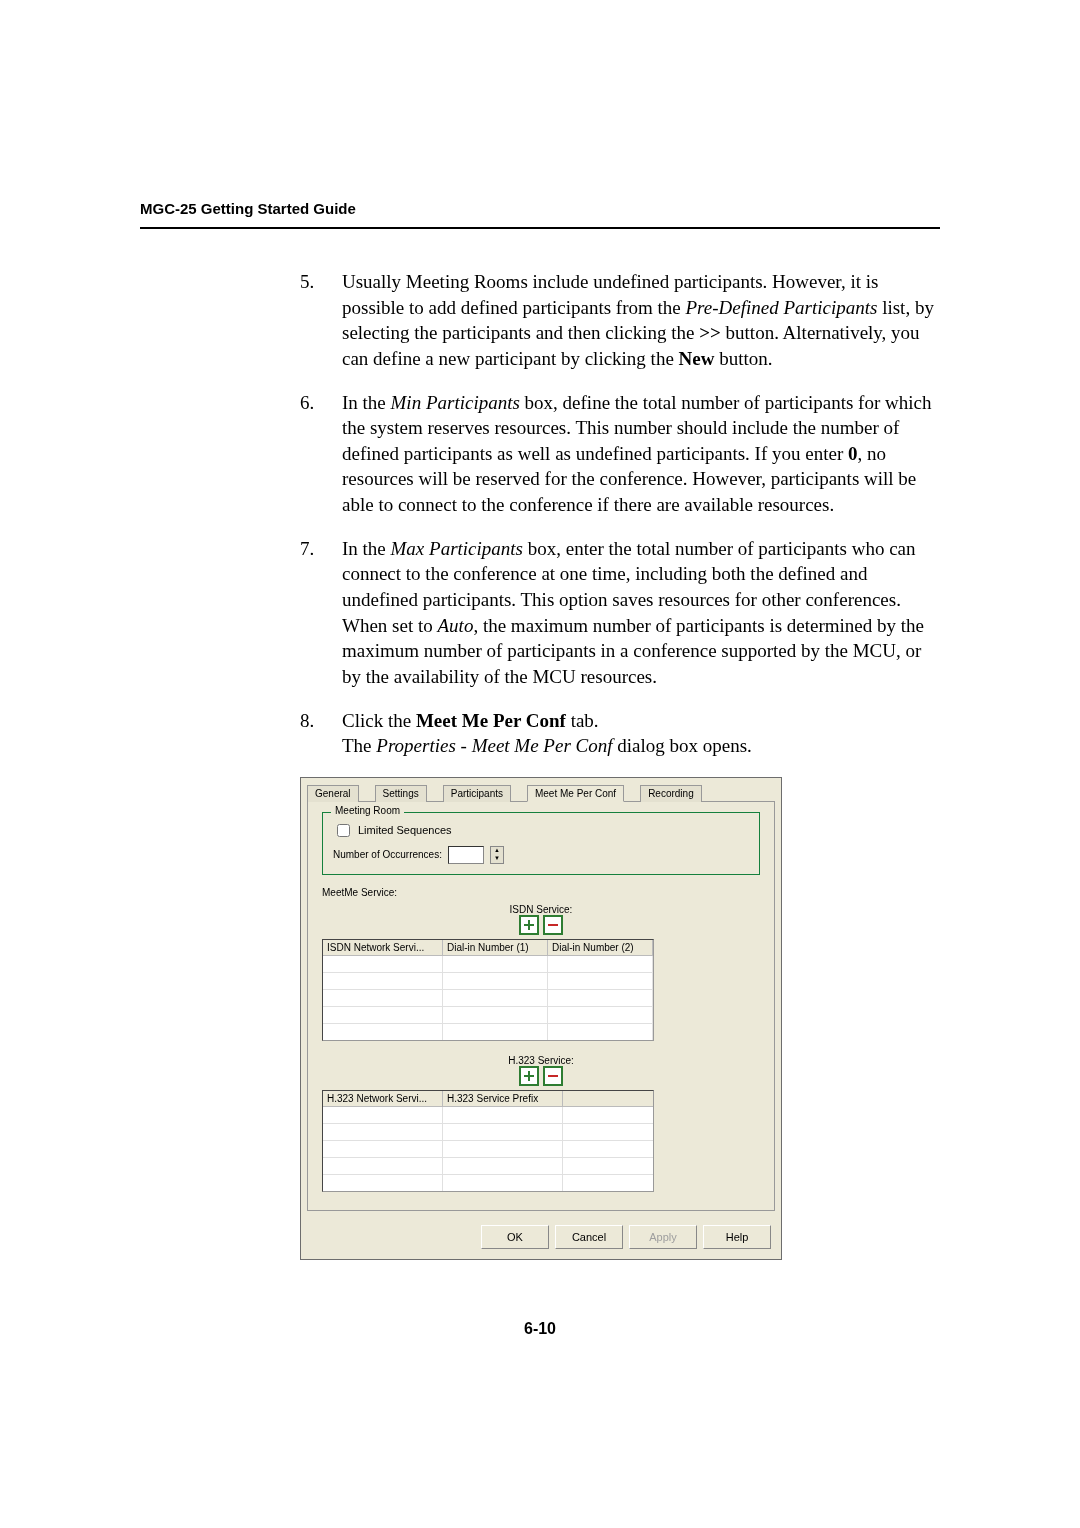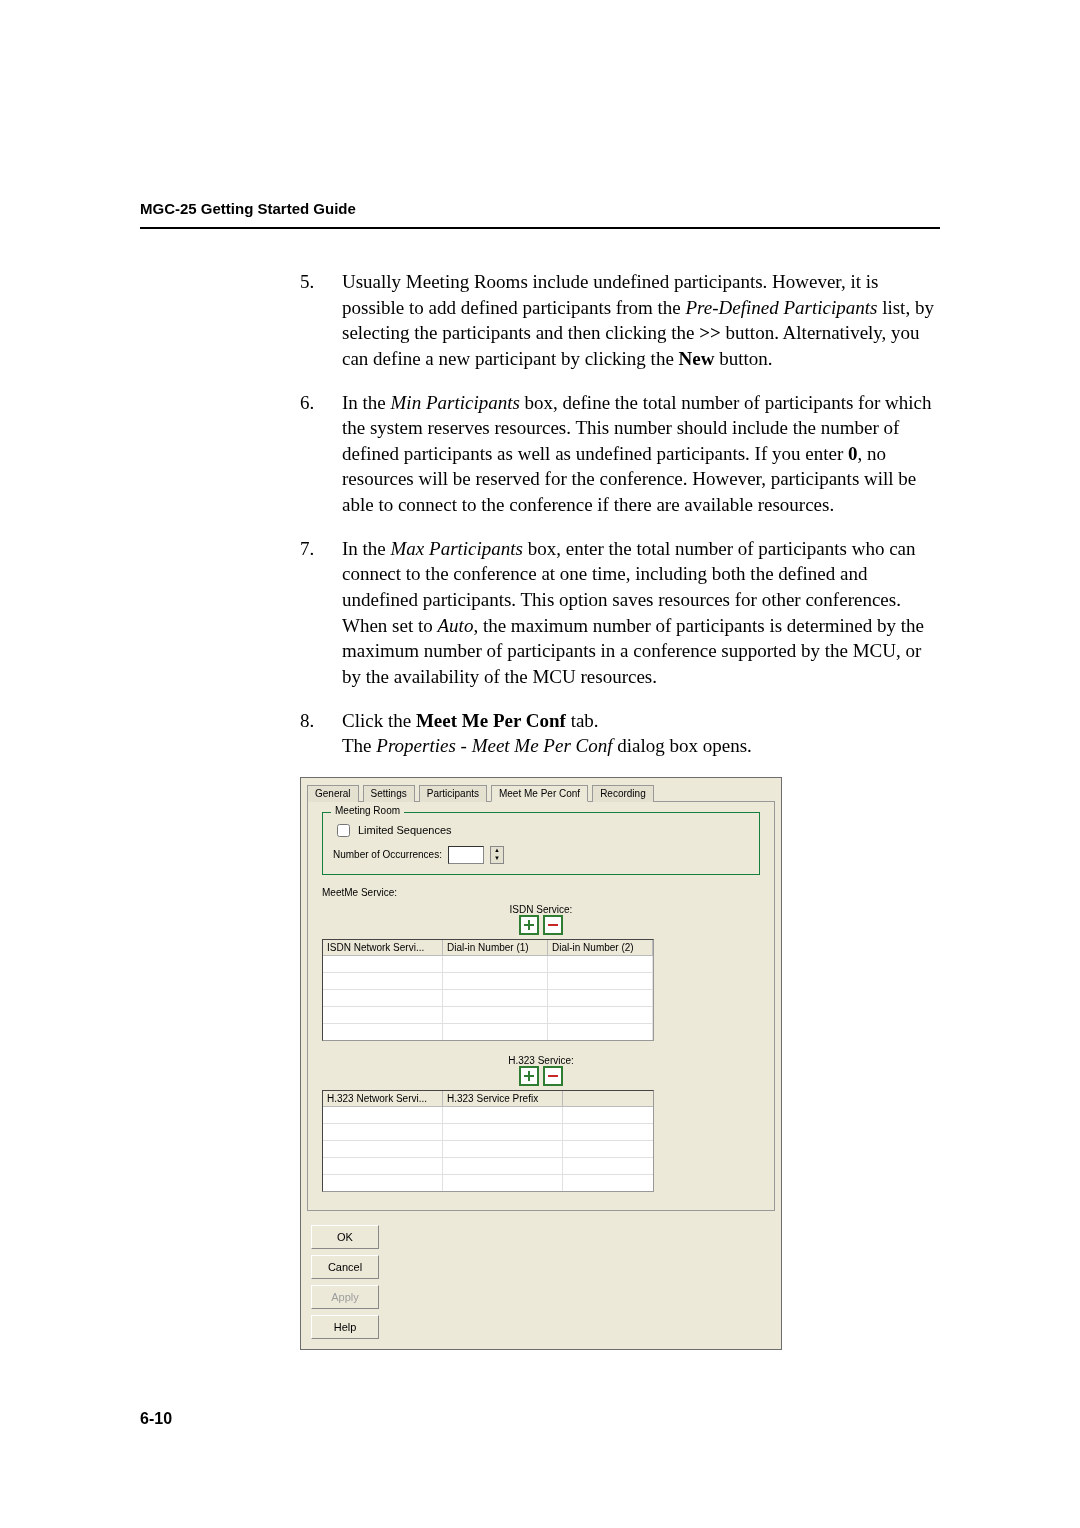--- a/index.html
+++ b/index.html
@@ -83,21 +83,21 @@
     align-items: center;
     justify-content: center;
     font-family: Arial, sans-serif;
     font-size: 10px;
     font-weight: bold;
     line-height: 1;
   }
   .tabs {
     display: flex;
     padding: 6px 6px 0 6px;
-    gap: 4px;
+    gap: 16px;
   }
   .tab {
     padding: 2px 7px;
     border: 1px solid #999;
     border-bottom: none;
     background: #ece9d8;
     position: relative;
     top: 1px;
     font-size: 10px;
   }
@@ -235,40 +235,40 @@
   }
   .grid-body-row div {
     border-right: 1px solid #e0e0e0;
     box-sizing: border-box;
   }
   .dlg-buttons {
     display: flex;
     justify-content: flex-end;
     gap: 6px;
     padding: 8px 10px 10px 10px;
-    flex-direction: column;
   }
   .win-btn {
     width: 66px;
     height: 22px;
     font-size: 11px;
     background: #ece9d8;
     border: 1px solid #888;
     border-top-color:#fff;
     border-left-color:#fff;
     display:flex;
     align-items:center;
     justify-content:center;
   }
   .win-btn.disabled { color: #9e9e9e; }
   .page-num {
     font-family: Arial, Helvetica, sans-serif;
     font-weight: bold;
     font-size: 16px;
     margin-top: 60px;
+    text-align: center;
   }
 </style>
 </head>
 <body>
 
 <div class="page">
   <div class="header-title">MGC-25 Getting Started Guide</div>
   <hr class="header-rule">
 
   <div class="content">

